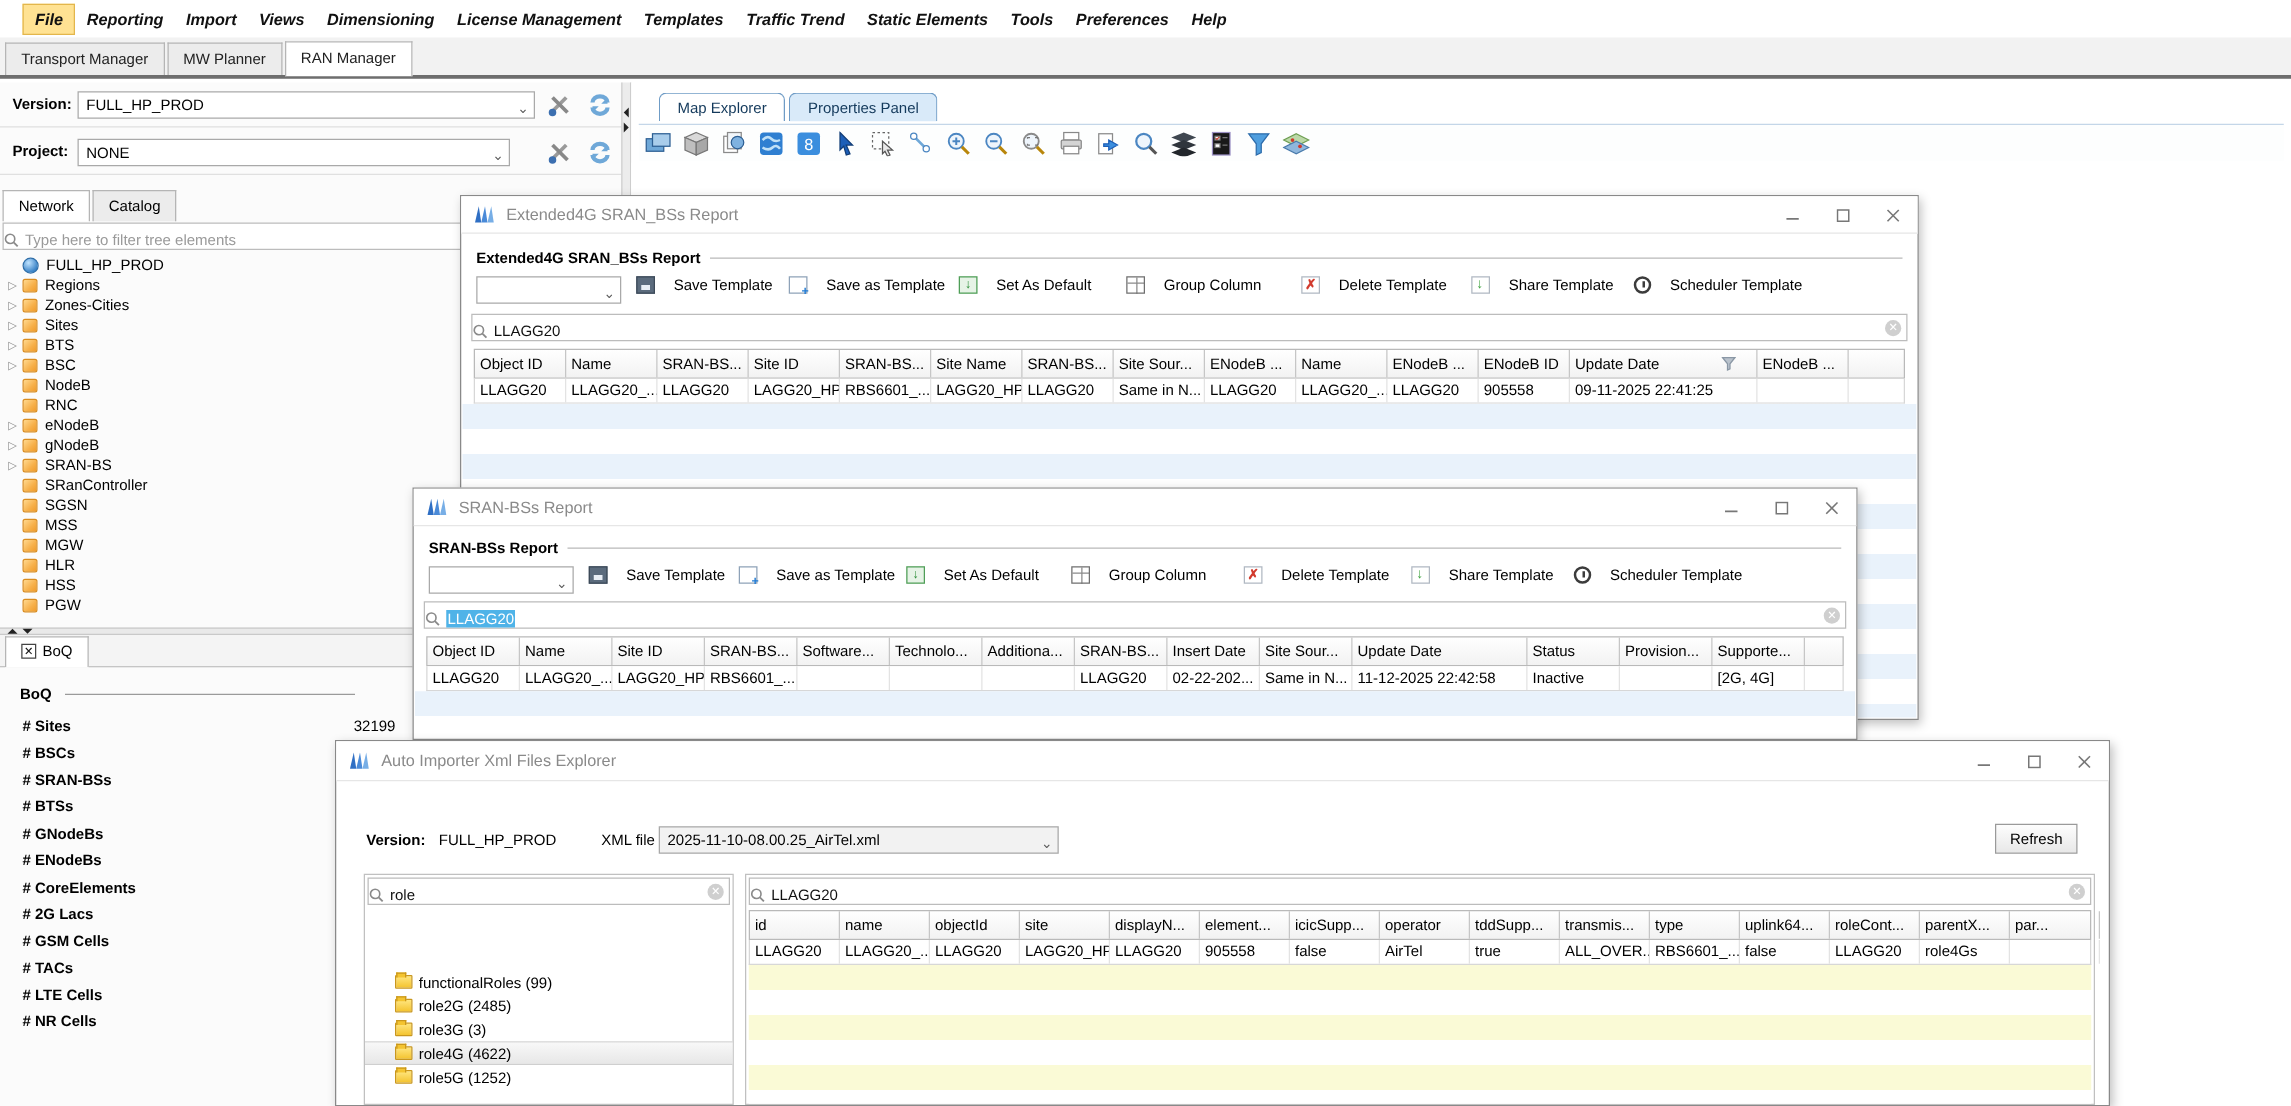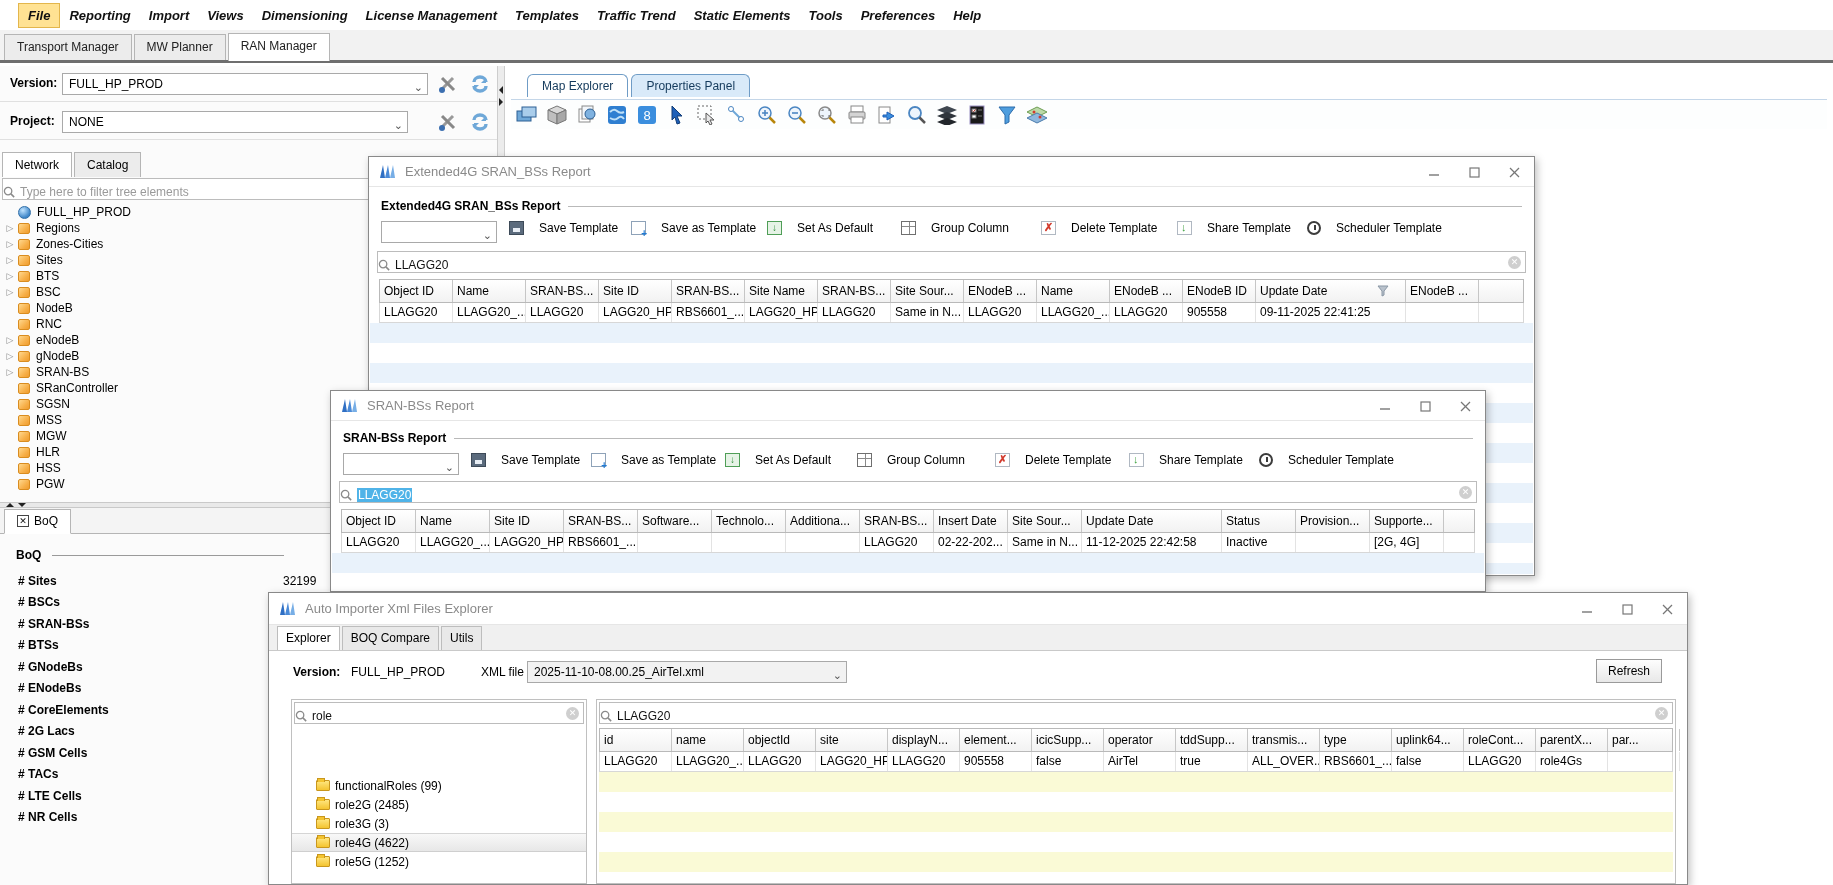--- a/index.html
+++ b/index.html
@@ -755,25 +755,20 @@
             </svg>
           </span>
         <span class="wc">
             <svg width="11" height="11">
               <line x1="1" y1="1" x2="10" y2="10" stroke="#777" stroke-width="1.3"></line>
               <line x1="10" y1="1" x2="1" y2="10" stroke="#777" stroke-width="1.3"></line>
             </svg>
           </span>
       </div>
     </div>
-    <div class="w3-tabs">
-      <div class="w3tab active">Explorer</div>
-      <div class="w3tab">BOQ Compare</div>
-      <div class="w3tab">Utils</div>
-    </div>
     <div style="position:absolute; left:0; top:58px; width:100%; height:44px;">
       <span style="position:absolute; left:24px; top:14px; font-weight:bold;">Version:</span>
       <span style="position:absolute; left:82px; top:14px;">FULL_HP_PROD</span>
       <span style="position:absolute; left:212px; top:14px;">XML file</span>
       <div class="combo" style="left:258px; top:10px; width:320px; background:#f2f2f2;">
         <span>2025-11-10-08.00.25_AirTel.xml</span><span class="chev">⌄</span>
       </div>
       <div class="btn" style="position:absolute; left:1327px; top:8px; width:66px; height:24px; line-height:22px;">Refresh</div>
     </div>
 

